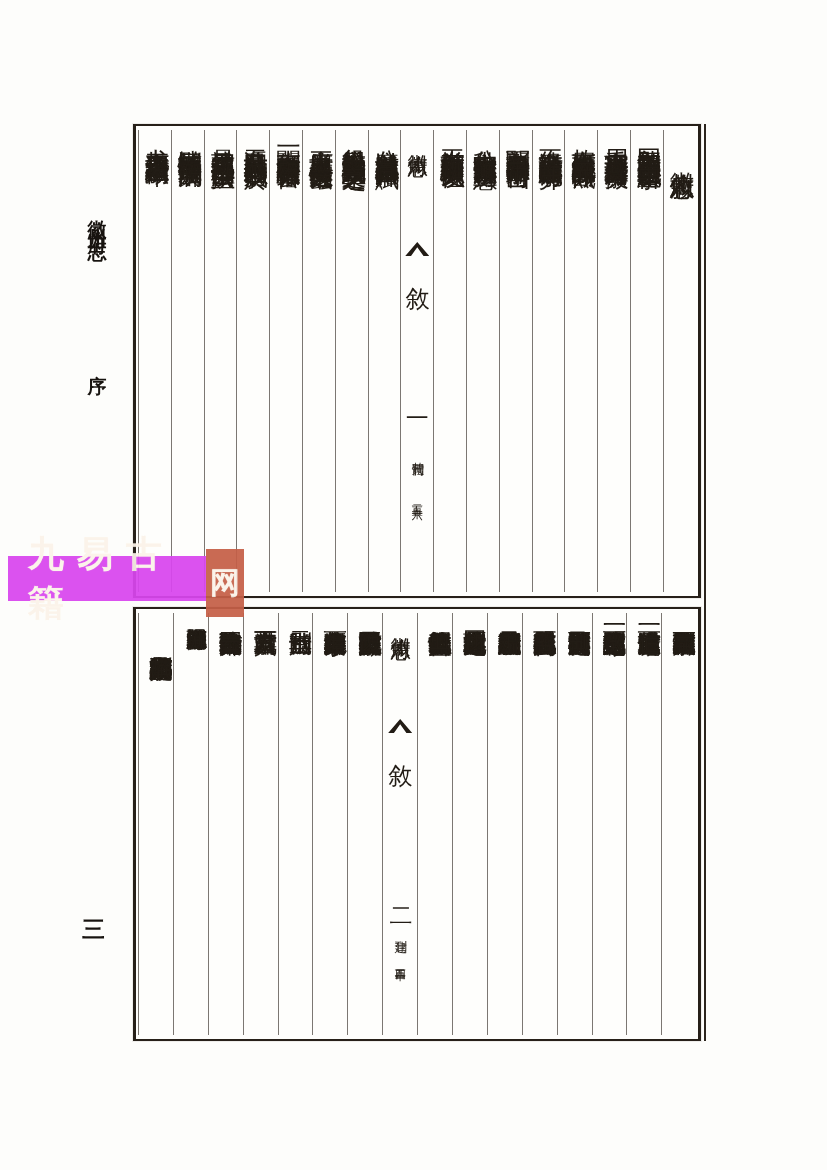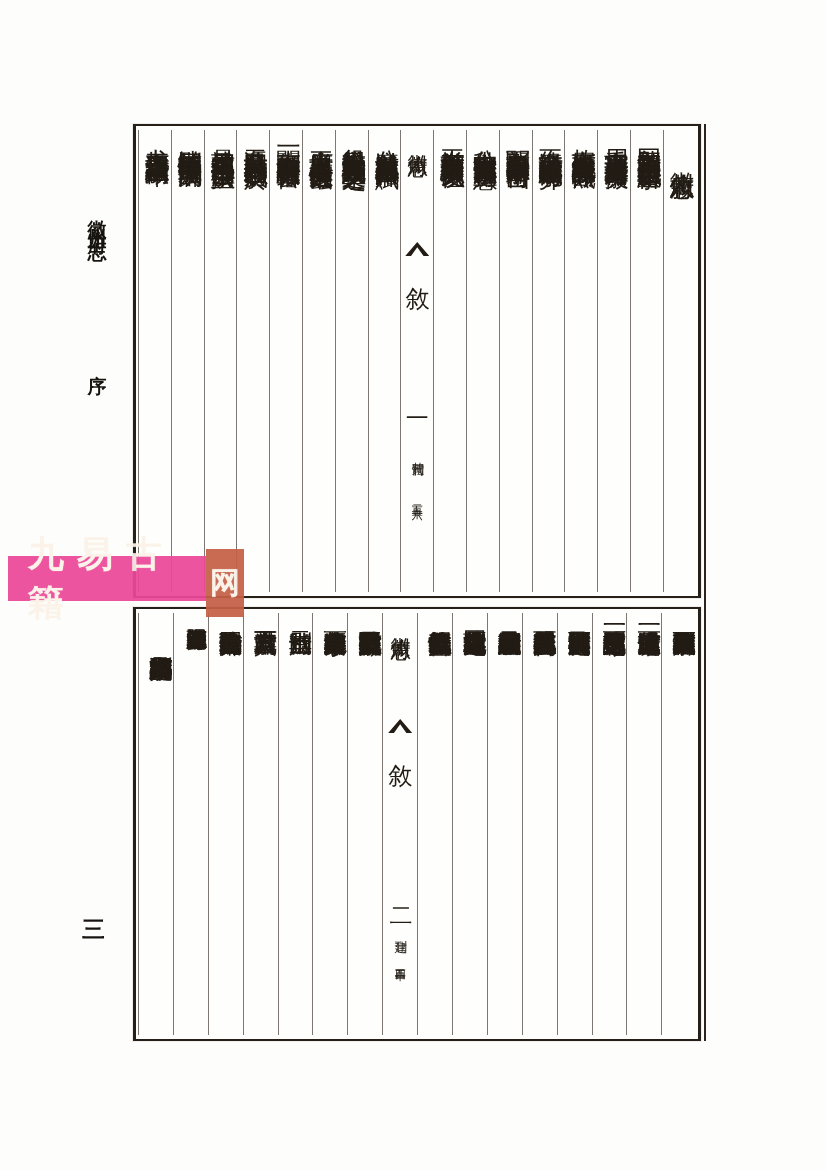--- a/index.html
+++ b/index.html
@@ -66,21 +66,21 @@
   }
   .block-top .fishtail{top:112px;} .block-bottom .fishtail{top:106px;}
   
   .scan-edge{
     position:absolute;left:704px;top:124px;width:2px;height:917px;
     background:#2b241d;
   }
   
   .wm-banner{
     position:absolute;left:8px;top:556px;width:198px;height:45px;
-    background:#ec4899;opacity:.93;z-index:5;
+    background:#d946ef;opacity:.93;z-index:5;
     display:flex;align-items:center;
     font-size:36px;font-weight:700;color:#fbf3e9;
     letter-spacing:13px;padding-left:20px;box-sizing:border-box;
     text-shadow:0 0 1px rgba(255,250,240,.6);
   }
   .wm-box{
     position:absolute;left:206px;top:549px;width:38px;height:68px;
     background:#c55f47;opacity:.93;z-index:5;
     display:flex;align-items:center;justify-content:center;
     font-size:30px;font-weight:700;color:#fbf3e9;

